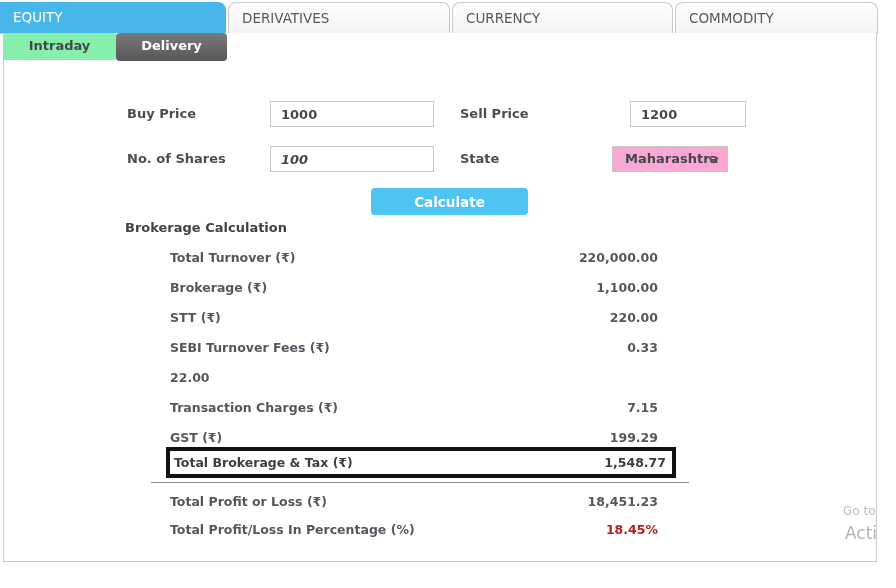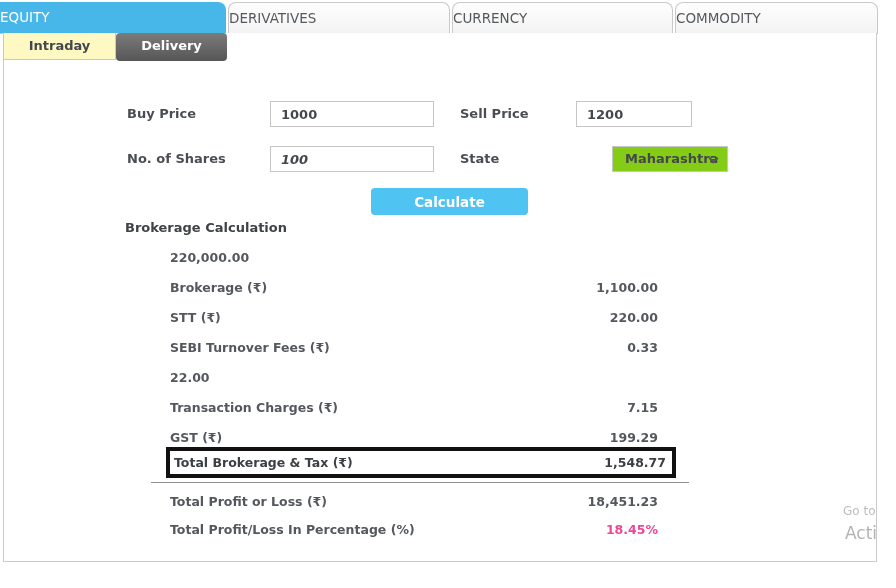--- a/index.html
+++ b/index.html
@@ -1,49 +1,49 @@
 <!DOCTYPE html>
 <html><head>
 <meta charset="utf-8">
 <style>
   * { margin:0; padding:0; box-sizing:border-box; }
   html,body { width:896px; height:588px; background:#fff; overflow:hidden;
     font-family:"DejaVu Sans","Liberation Sans",sans-serif; }
 
   
   .tab { position:absolute; top:2px; height:31px; line-height:30px;
-    font-size:13.5px; color:#55595d; padding-left:0;
+    font-size:13.5px; color:#55595d; padding-left:13px;
     background:linear-gradient(#fefefe,#f3f3f3);
     border:1px solid #c9c9c9; border-bottom:none;
     border-radius:8px 8px 0 0; cursor:pointer; }
   .tab.active { background:#47b7e9; color:#fff; border:none;
     border-radius:0 8px 0 0; font-weight:500; }
 
   
   .panel { position:absolute; left:3px; top:33px; width:874px; height:529px;
     border:1px solid #cbcbcb; border-top:none; background:#fff; }
   .panel-topline { position:absolute; left:0; top:33px; width:878px; height:1px;
     background:#c9c9c9; }
 
   
   .subtab { position:absolute; top:33px; height:27px; line-height:26px;
     text-align:center; font-size:13px; font-weight:bold; color:#44484c;
     cursor:pointer; }
-  .subtab.plain { left:3px; width:113px; background:#fef9c3;
+  .subtab.plain { left:3px; width:113px; background:#86efac;
     border:1px solid #c9c9c9; border-top:none; }
   .subtab.active { left:116px; width:111px; height:28px; color:#fff;
     background:linear-gradient(#7b7b7b,#565656); border-radius:4px; }
 
   
   .flabel { position:absolute; font-size:13px; font-weight:bold; color:#4a4e53; }
   .finput { position:absolute; height:26px; border:1px solid #c6c6c6;
     background:#fff; font-family:inherit; font-size:13px; font-weight:bold;
     color:#44484c; padding:0 0 0 10px; outline:none; }
   .fselect { position:absolute; height:26px; border:1px solid #c6c6c6;
-    background:#84cc16; font-size:13px; font-weight:bold; color:#44484c;
+    background:#f9a8d4; font-size:13px; font-weight:bold; color:#44484c;
     line-height:24px; padding-left:12px; cursor:pointer; }
   .chev { position:absolute; right:10px; top:8px; width:7px; height:7px;
     border-right:2px solid #555; border-bottom:2px solid #555;
     transform:rotate(45deg); }
 
   .calc-btn { position:absolute; left:371px; top:188px; width:157px; height:27px;
     background:#4fc3f1; border:none; border-radius:4px; color:#fff;
     font-family:inherit; font-size:13.5px; font-weight:bold; cursor:pointer; }
 
   .section-heading { position:absolute; left:125px; top:220px;
@@ -53,21 +53,21 @@
   .rrow { position:absolute; left:170px; width:488px; display:flex;
     justify-content:space-between; font-size:12.5px; font-weight:bold;
     color:#54585e; line-height:20px; }
   .rrow .val { text-align:right; }
   .rrow-box { position:absolute; left:166px; top:447px; width:510px; height:31px;
     border:4px solid #111; display:flex; justify-content:space-between;
     align-items:center; padding:0 6px 0 4px; font-size:12.5px;
     font-weight:bold; color:#3c4045; background:#fff;gap:8px; }
   .box-underline { position:absolute; left:151px; top:482px; width:538px;
     height:1px; background:#8f8f8f; }
-  .green { color:#ec4899; }
+  .green { color:#b91c1c; }
 
   
   .wm1 { position:absolute; left:845px; top:480px; font-size:17px; color:#b3b3b3;margin-top:43px; }
   .wm2 { position:absolute; left:843px; top:504px; font-size:12px; color:#bdbdbd; }
 </style>
 </head>
 <body>
 
 <div class="tab active" style="left:0;width:226px">EQUITY</div>
 <div class="tab" style="left:228px;width:222px">DERIVATIVES</div>
@@ -77,36 +77,37 @@
 <div class="panel-topline"></div>
 <div class="panel"></div>
 
 <div class="subtab plain">Intraday</div>
 <div class="subtab active">Delivery</div>
 
 <div class="flabel" style="left:127px;top:106px">Buy Price</div>
 <input class="finput" style="left: 270px; top: 101px; width: 164px;" value="1000">
 
 <div class="flabel" style="left:460px;top:106px">Sell Price</div>
-<input class="finput" style="left: 576px; top: 101px; width: 116px;" value="1200">
+<input class="finput" style="left: 630px; top: 101px; width: 116px;" value="1200">
 
 <div class="flabel" style="left:127px;top:151px">No. of Shares</div>
 <input class="finput" style="left: 270px; top: 146px; width: 164px; font-style: italic;" value="100">
 
 <div class="flabel" style="left:460px;top:151px">State</div>
 <div class="fselect" style="left:612px;top:146px;width:116px">
   <span>Maharashtra</span>
   <span class="chev"></span>
 </div>
 
 <button class="calc-btn">Calculate</button>
 
 <div class="section-heading">Brokerage Calculation</div>
 
 <div class="rrow" style="top:248px">
+  <span>Total Turnover (₹)</span>
   <span class="val">220,000.00</span>
 </div>
 <div class="rrow" style="top:278px">
   <span>Brokerage (₹)</span>
   <span class="val">1,100.00</span>
 </div>
 <div class="rrow" style="top:308px">
   <span>STT (₹)</span>
   <span class="val">220.00</span>
 </div>

